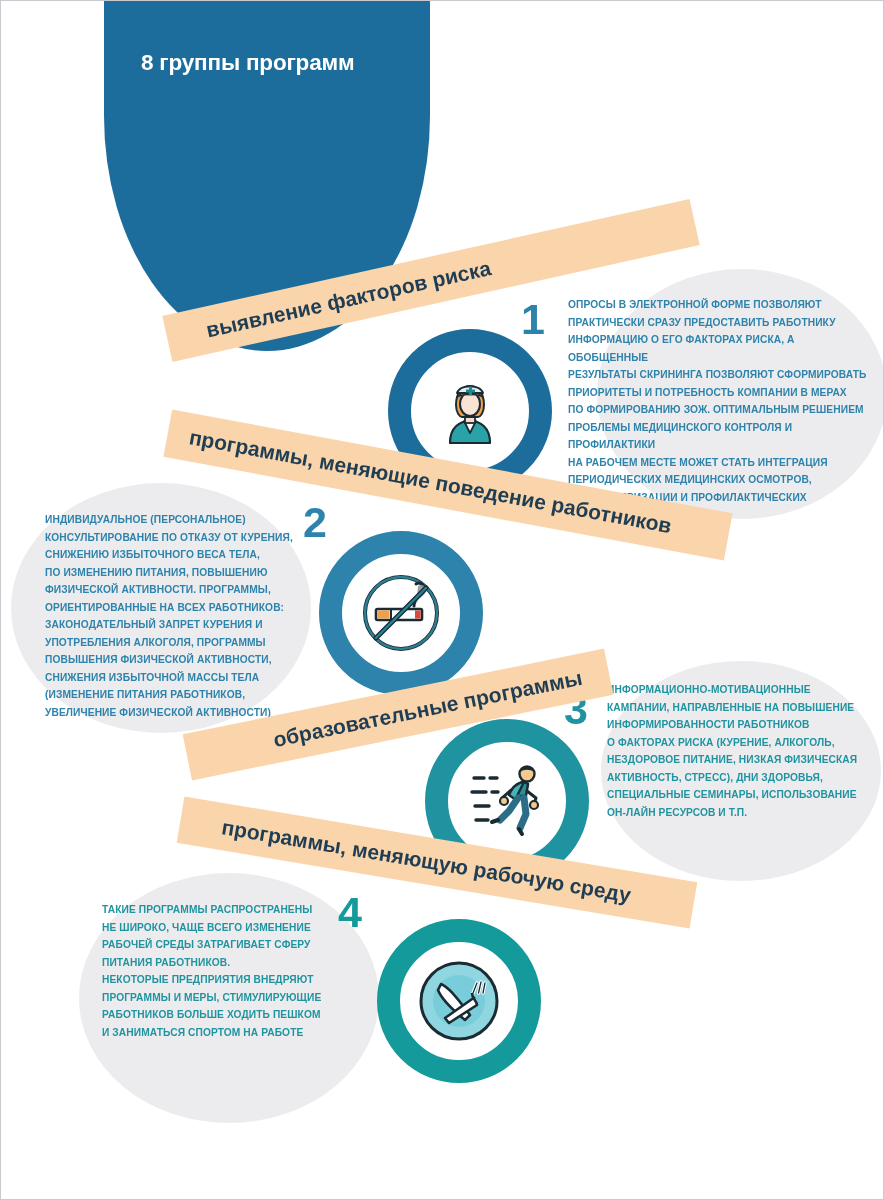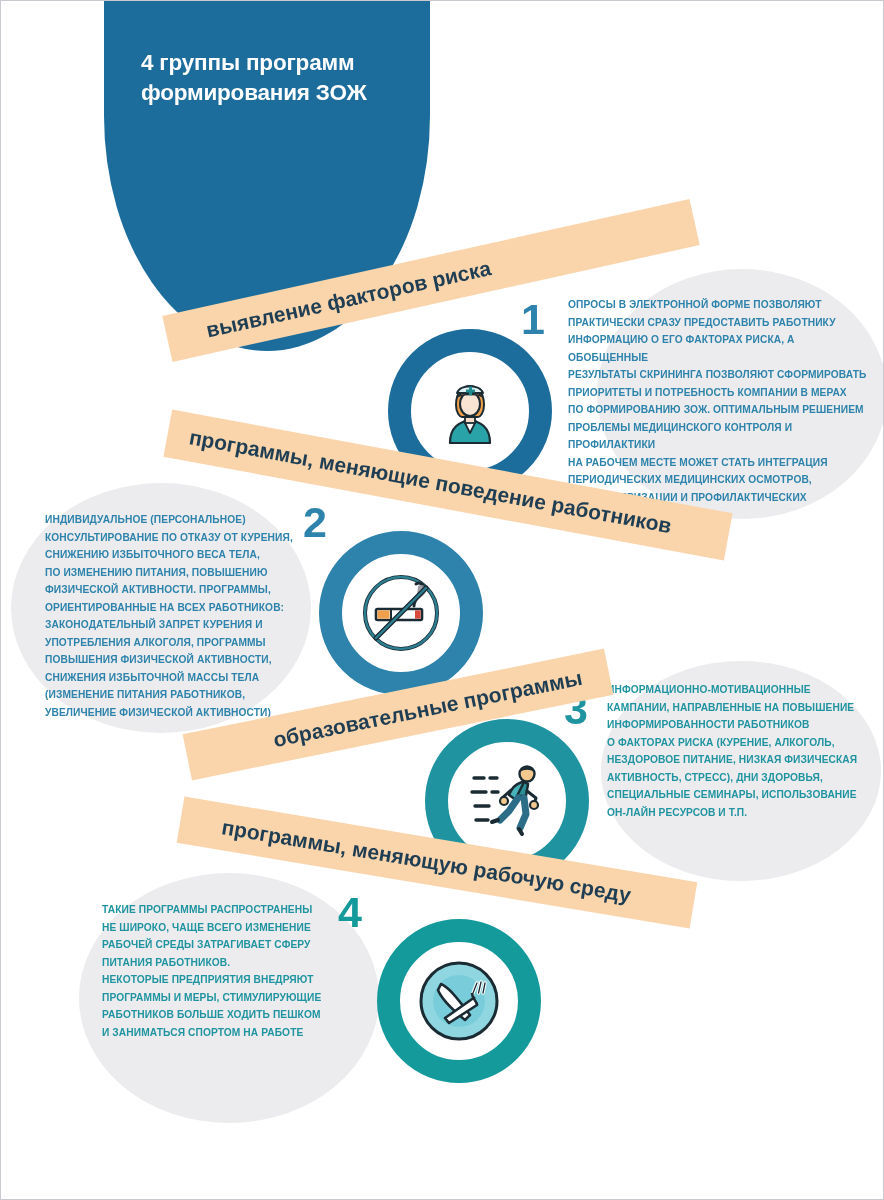--- a/index.html
+++ b/index.html
@@ -99,22 +99,21 @@
 <div id="page">
   <div id="canvas">
 
     <div class="gray-blob" style="left:596px;top:268px;width:290px;height:250px;"></div>
     <div class="gray-blob" style="left:10px;top:482px;width:300px;height:250px;"></div>
     <div class="gray-blob" style="left:600px;top:660px;width:280px;height:220px;"></div>
     <div class="gray-blob" style="left:78px;top:872px;width:300px;height:250px;"></div>
 
     <div class="header-dome"></div>
     <div class="header-title">
-      <div>4 группы программ</div>
-      <div>формирования ЗОЖ</div>
+      <div>8 группы программ</div>
     </div>
 
     <div class="ring" style="left:387px;top:328px;width:164px;height:164px;border:23px solid #1c6d9c;">
       <svg width="80" height="80" viewBox="0 0 80 80">
 
         <path d="M20 72 C20 56 30 50 40 50 C50 50 60 56 60 72 Z" fill="#2aa3a8" stroke="#1b2b33" stroke-width="2.2" stroke-linejoin="round"></path>
         <path d="M34 50 L40 62 L46 50 L42 48 L38 48 Z" fill="#ffffff" stroke="#1b2b33" stroke-width="1.8" stroke-linejoin="round"></path>
 
         <rect x="35" y="42" width="10" height="10" fill="#f6dcc8" stroke="#1b2b33" stroke-width="1.8"></rect>
 

